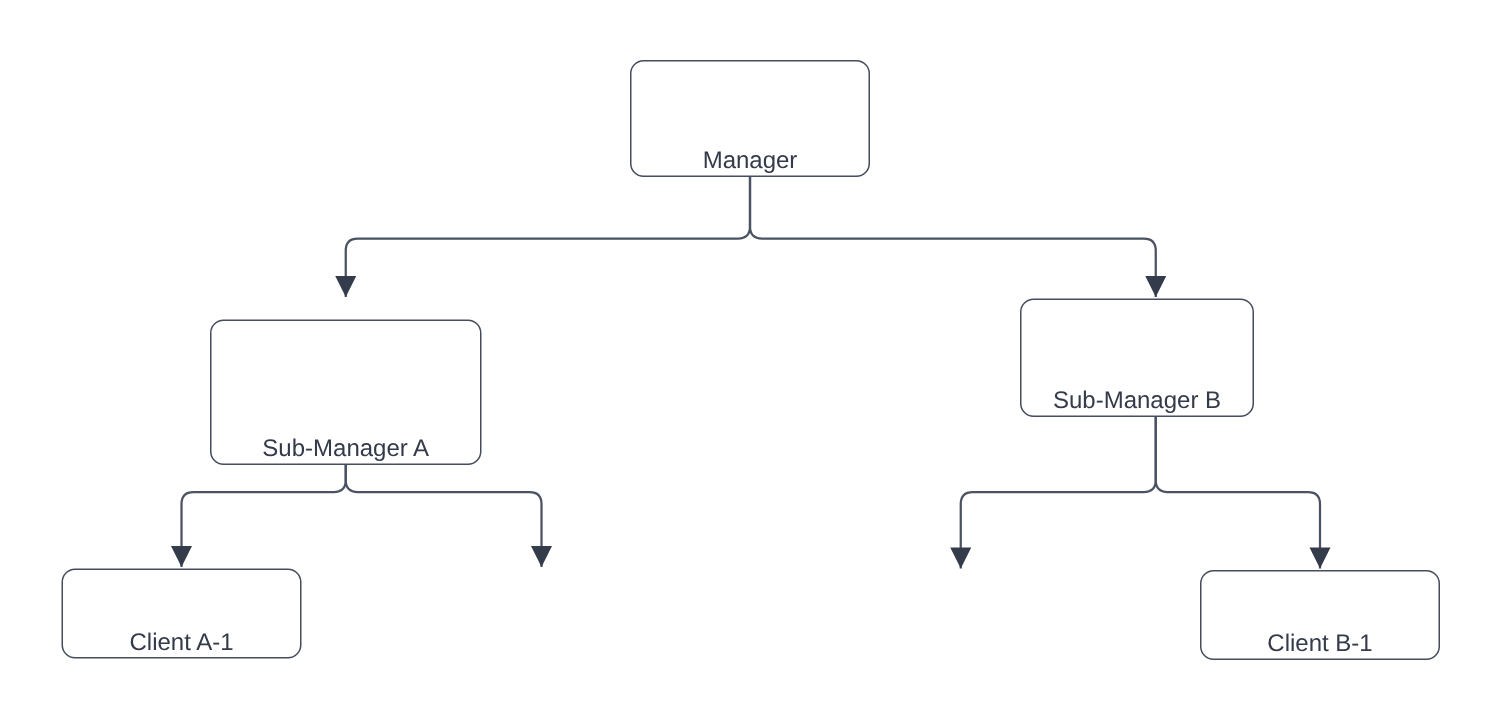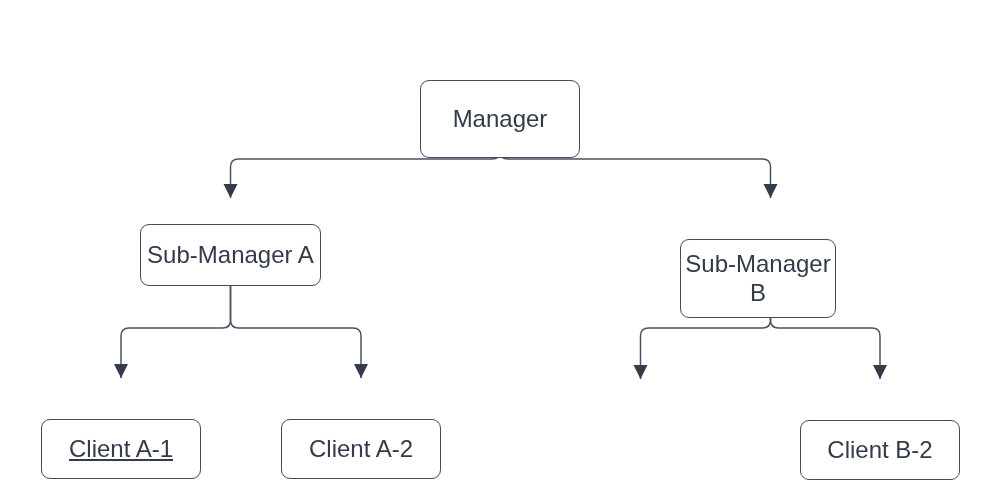--- a/index.html
+++ b/index.html
@@ -27,32 +27,31 @@
     stroke: #4b5263;
     stroke-width: 1.5;
   }
   .node {
     position: absolute;
     box-sizing: border-box;
     background: #ffffff;
     border: 1.5px solid #454c5d;
     border-radius: 9px;
     display: flex;
-    align-items: center;
+    align-items: flex-end;
     justify-content: center;
-    font-size: 24px;
+    font-size: 16px;
     color: #333a49;
     text-align: center;
     line-height: 1.2;
-    margin-top: 40px;
   }
   .node-manager      { left: 420px; top: 40px;  width: 160px; height: 78px; }
-  .node-sub-a        { left: 140px; top: 184px; width: 181px; height: 62px; }
+  .node-sub-a        { left: 140px; top: 213px; width: 181px; height: 97px; }
   .node-sub-b        { left: 680px; top: 199px; width: 156px; height: 79px; }
-  .node-client-a1    { left: 41px;  top: 379px; width: 160px; height: 60px; text-decoration: underline; }
+  .node-client-a1    { left: 41px;  top: 379px; width: 160px; height: 60px; }
   .node-client-a2    { left: 281px; top: 379px; width: 160px; height: 60px; }
   .node-client-b1    { left: 561px; top: 380px; width: 159px; height: 60px; }
   .node-client-b2    { left: 800px; top: 380px; width: 160px; height: 60px; }
 </style>
 </head>
 <body>
 
 <div class="canvas">
 
   <svg class="edges-layer" width="1000" height="480" viewBox="0 0 1000 480" xmlns="http://www.w3.org/2000/svg">
@@ -84,22 +83,19 @@
   </div>
 
   <div class="node node-sub-b">
     <span>Sub-Manager B</span>
   </div>
 
   <div class="node node-client-a1">
     <span>Client A-1</span>
   </div>
 
-  <div class="node node-client-a2">
-    <span>Client A-2</span>
-  </div>
 
 
   <div class="node node-client-b2">
-    <span>Client B-2</span>
+    <span>Client B-1</span>
   </div>
 
 </div>
 
 </body></html>

